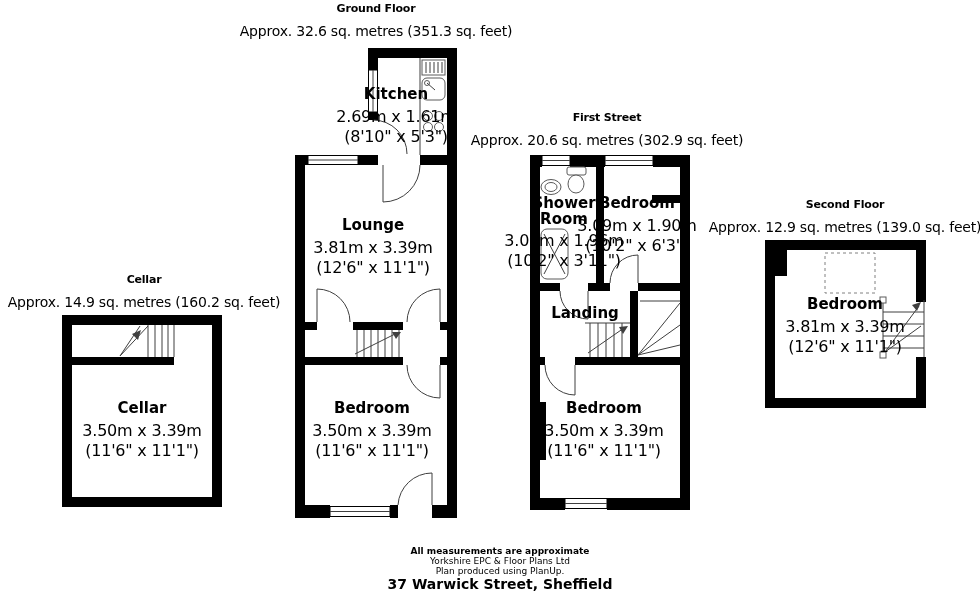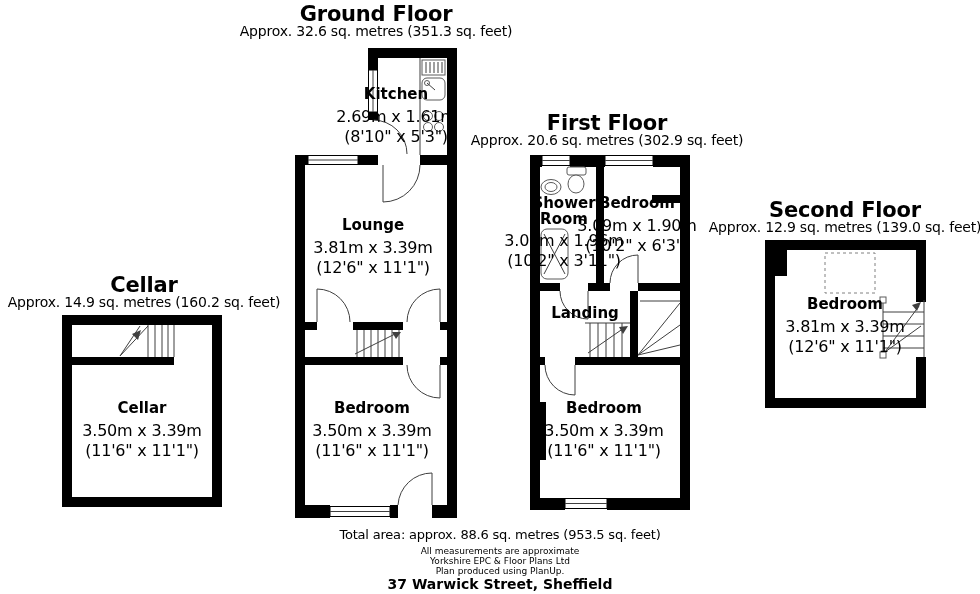--- a/index.html
+++ b/index.html
@@ -1,21 +1,21 @@
 <!DOCTYPE html>
 <html><head>
 <meta charset="utf-8">
 <style>
   html,body { margin:0; padding:0; background:#ffffff; }
   .canvas {
     position:relative; width:980px; height:594px; background:#ffffff;
     font-family:"DejaVu Sans", sans-serif; color:#000; overflow:hidden;
   }
   .center { position:absolute; transform:translateX(-50%); text-align:center; white-space:nowrap; }
-  .floor-title { font-weight:bold; font-size:21px; letter-spacing:-0.2px; }
+  .floor-title { font-weight:bold; font-size:11px; letter-spacing:-0.2px; }
   .floor-sub   { font-size:14px; letter-spacing:-0.2px; }
   .room-label  { position:absolute; transform:translateX(-50%); text-align:center; }
   .room-name   { font-weight:bold; font-size:15px; line-height:17px; white-space:nowrap; }
   .room-name.wrap { white-space:normal; width:80px; line-height:16px; margin:1px auto; }
   .room-dim    { font-size:16px; line-height:13px; white-space:nowrap; letter-spacing:-0.2px;margin-top:7px; }
   .plan { position:absolute; }
   .footer-total   { font-size:13px; letter-spacing:-0.2px; }
   .footer-note    { font-size:9px;  line-height:10px; }
   .footer-address { font-weight:bold; font-size:14px; }
   
@@ -145,21 +145,21 @@
     <div class="room-name">Lounge</div>
     <div class="room-dim">3.81m x 3.39m</div>
     <div class="room-dim">(12'6" x 11'1")</div>
   </div>
   <div class="room-label" style="left:372px; top:400px;">
     <div class="room-name">Bedroom</div>
     <div class="room-dim">3.50m x 3.39m</div>
     <div class="room-dim">(11'6" x 11'1")</div>
   </div>
 
-  <div class="center floor-title" style="left:607px; top:111px;">First Floor</div>
+  <div class="center floor-title" style="left:607px; top:111px;">First Street</div>
   <div class="center floor-sub" style="left:607px; top:132px;">Approx. 20.6 sq. metres (302.9 sq. feet)</div>
 
   <svg class="plan" style="left:528px; top:153px;" width="164" height="357" viewBox="0 0 164 357">
     <g>
       <rect class="wall" x="2" y="2" width="12" height="12"></rect>
       <rect class="wall" x="42" y="2" width="35" height="12"></rect>
       <rect class="wall" x="125" y="2" width="37" height="12"></rect>
       <rect class="wall" x="2" y="2" width="10" height="355"></rect>
       <rect class="wall" x="152" y="2" width="10" height="355"></rect>
       <rect class="wall" x="2" y="345" width="35" height="12"></rect>
@@ -268,19 +268,18 @@
       <polygon class="arrow" points="158,64 149,67 154,73"></polygon>
     </g>
   </svg>
 
   <div class="room-label" style="left:845px; top:296px;">
     <div class="room-name">Bedroom</div>
     <div class="room-dim">3.81m x 3.39m</div>
     <div class="room-dim">(12'6" x 11'1")</div>
   </div>
 
-  <div class="center footer-total" style="left:500px; top:527px;">Total area: approx. 88.6 sq. metres (953.5 sq. feet)</div>
-  <div class="center footer-note" style="left:500px; top:546px;">All measurements are approximate</div>
+  <div class="center footer-note" style="left:500px; top:546px;font-weight:bold;">All measurements are approximate</div>
   <div class="center footer-note" style="left:500px; top:556px;">Yorkshire EPC &amp; Floor Plans  Ltd</div>
   <div class="center footer-note" style="left:500px; top:566px;">Plan produced using PlanUp.</div>
   <div class="center footer-address" style="left:500px; top:576px;">37 Warwick Street, Sheffield</div>
 
 </div>
 
 </body></html>

